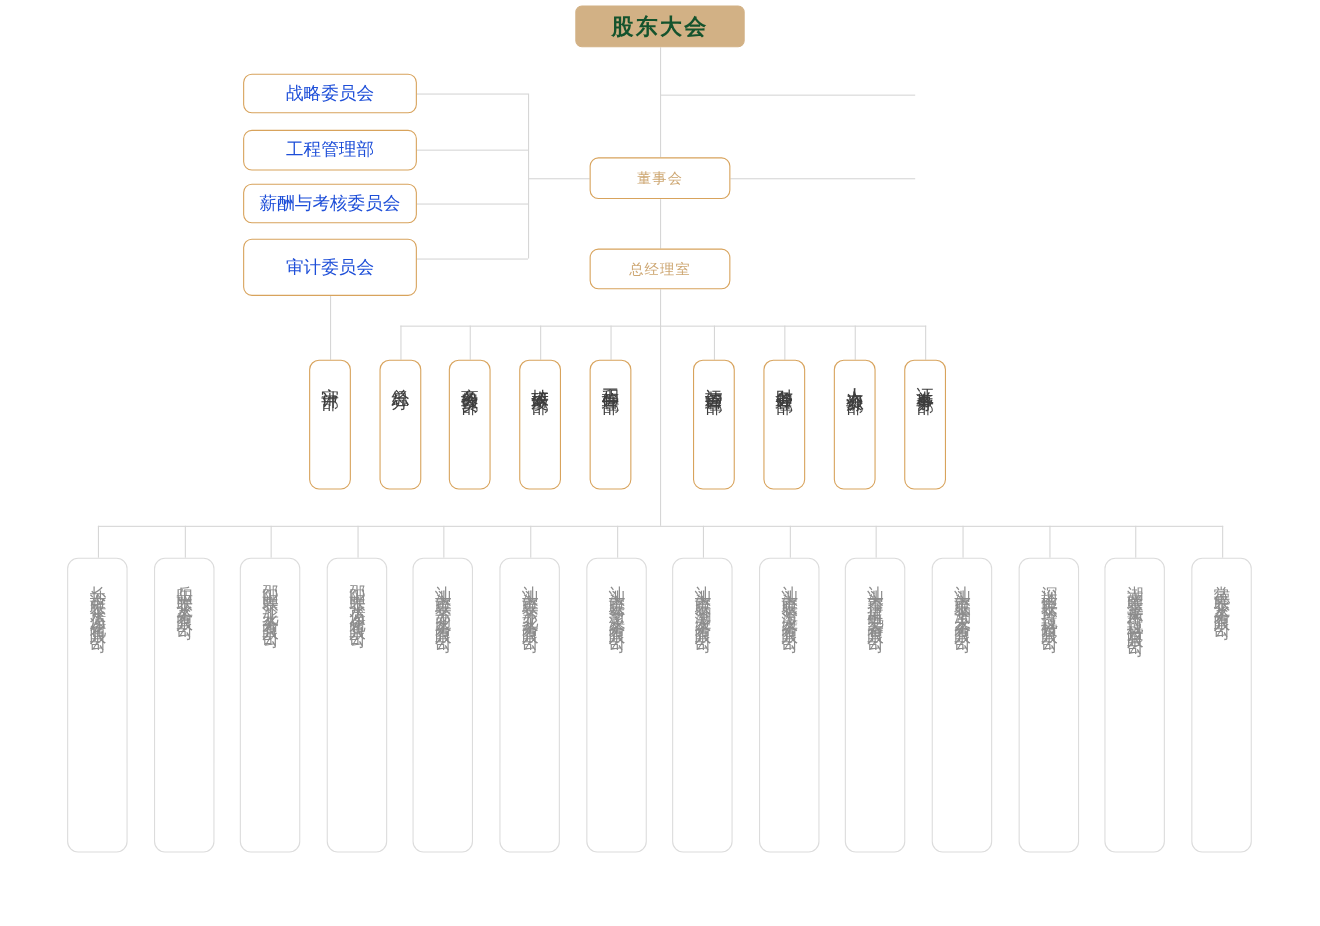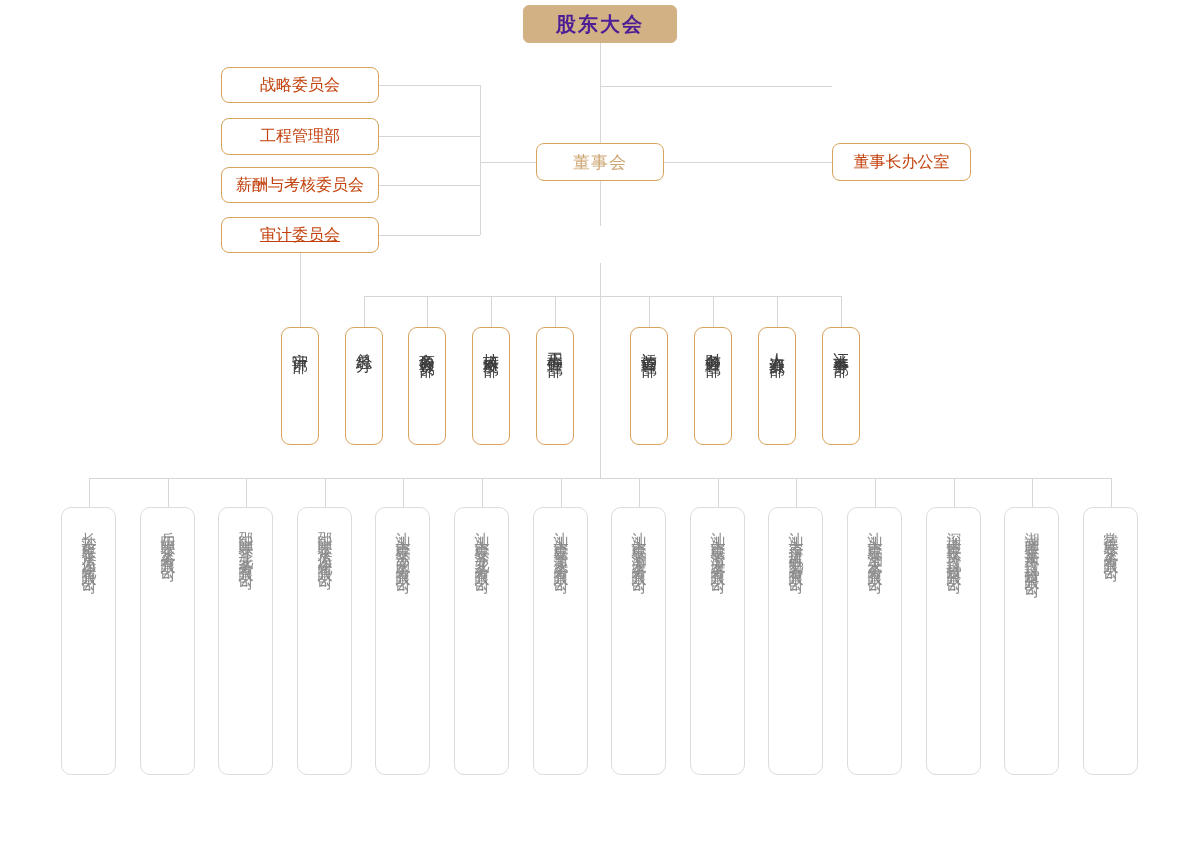--- a/index.html
+++ b/index.html
@@ -5,27 +5,27 @@
   html,body{margin:0;padding:0;background:#ffffff;}
   .canvas{
     position:relative;width:1200px;height:842px;background:#ffffff;overflow:hidden;
     font-family:"DejaVu Sans","Liberation Sans",sans-serif;
   }
   .ln{position:absolute;background:#d6d6d6;}
   .node{
     position:absolute;box-sizing:border-box;background:#ffffff;
     border:1px solid #d8a35c;border-radius:8px;
     display:flex;align-items:center;justify-content:center;
-    color:#c2410c;font-size:16px;white-space:nowrap;
+    color:#1d4ed8;font-size:16px;white-space:nowrap;
   }
   .node.root{
     background:#d2b185;border:1px solid #d2b185;border-radius:6px;
-    color:#4c1d95;font-weight:bold;font-size:20px;letter-spacing:2px;
+    color:#14532d;font-weight:bold;font-size:20px;letter-spacing:2px;
   }
-  .node.goldtext{color:#cda671;font-size:17px;letter-spacing:1px;}
+  .node.goldtext{color:#cda671;font-size:13px;letter-spacing:1px;}
   .vnode{
     position:absolute;box-sizing:border-box;background:#ffffff;
     border:1px solid #d8a35c;border-radius:9px;
     display:flex;justify-content:center;align-items:flex-start;
     padding-top:12px;
   }
   .vnode span{
     writing-mode:vertical-rl;text-orientation:upright;
     font-size:16px;letter-spacing:2px;line-height:1;color:#3d3d3d;
   }
@@ -77,25 +77,25 @@
   <div class="ln" style="left:875px;top:478px;width:1px;height:29px;"></div>
   <div class="ln" style="left:954px;top:478px;width:1px;height:29px;"></div>
   <div class="ln" style="left:1032px;top:478px;width:1px;height:29px;"></div>
   <div class="ln" style="left:1111px;top:478px;width:1px;height:29px;"></div>
 
   <div class="node root" style="left:523px;top:5px;width:154px;height:38px;">股东大会</div>
 
   <div class="node" style="left:221px;top:67px;width:158px;height:36px;">战略委员会</div>
   <div class="node" style="left:221px;top:118px;width:158px;height:37px;">工程管理部</div>
   <div class="node" style="left:221px;top:167px;width:158px;height:36px;font-family:Liberation Mono, monospace;">薪酬与考核委员会</div>
-  <div class="node" style="left:221px;top:217px;width:158px;height:36px;text-decoration:underline;">审计委员会</div>
+  <div class="node" style="left:221px;top:217px;width:158px;height:52px;">审计委员会</div>
 
-  <div class="node" style="left:832px;top:143px;width:139px;height:38px;">董事长办公室</div>
 
   <div class="node goldtext" style="left:536px;top:143px;width:128px;height:38px;">董事会</div>
+  <div class="node goldtext" style="left:536px;top:226px;width:128px;height:37px;">总经理室</div>
 
   <div class="vnode" style="left:281px;top:327px;width:38px;height:118px;">
       <span>审计部</span>
     </div>
   <div class="vnode" style="left:345px;top:327px;width:38px;height:118px;">
       <span>总经办</span>
     </div>
   <div class="vnode" style="left:408px;top:327px;width:38px;height:118px;">
       <span>商务投资部</span>
     </div>

